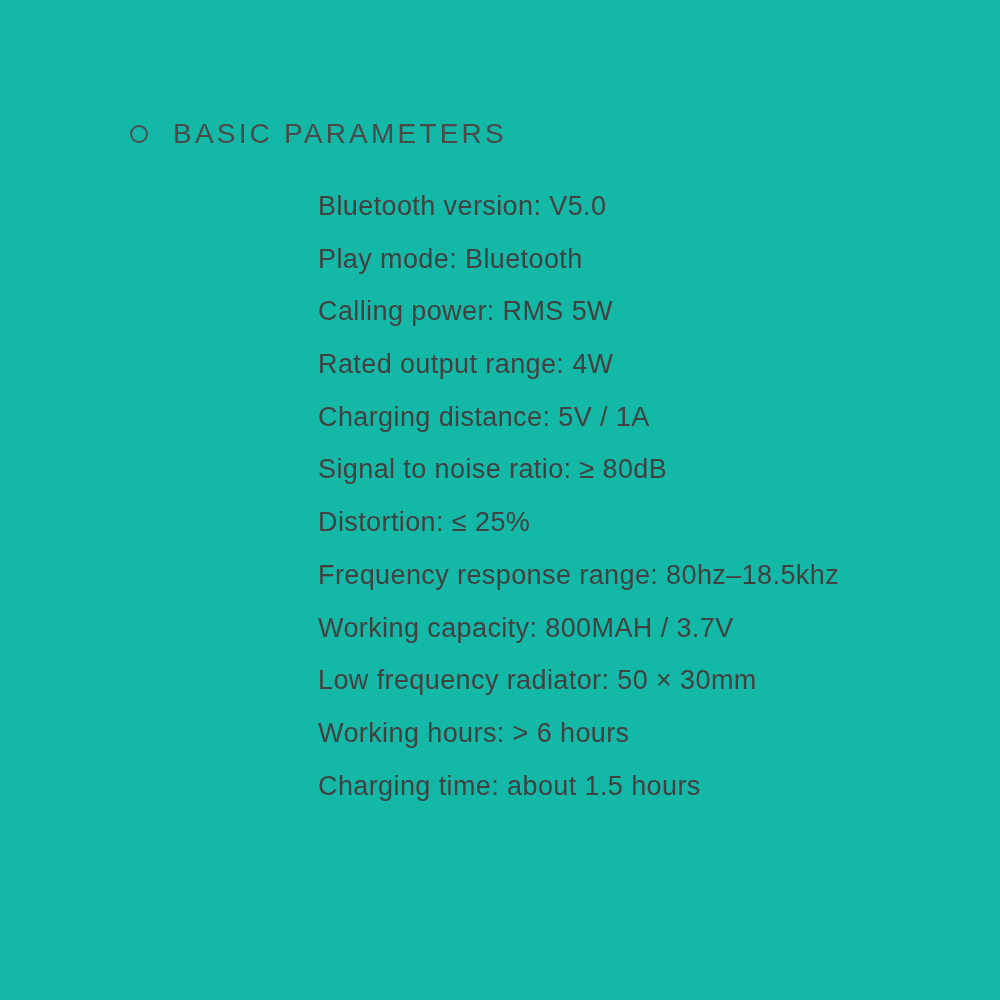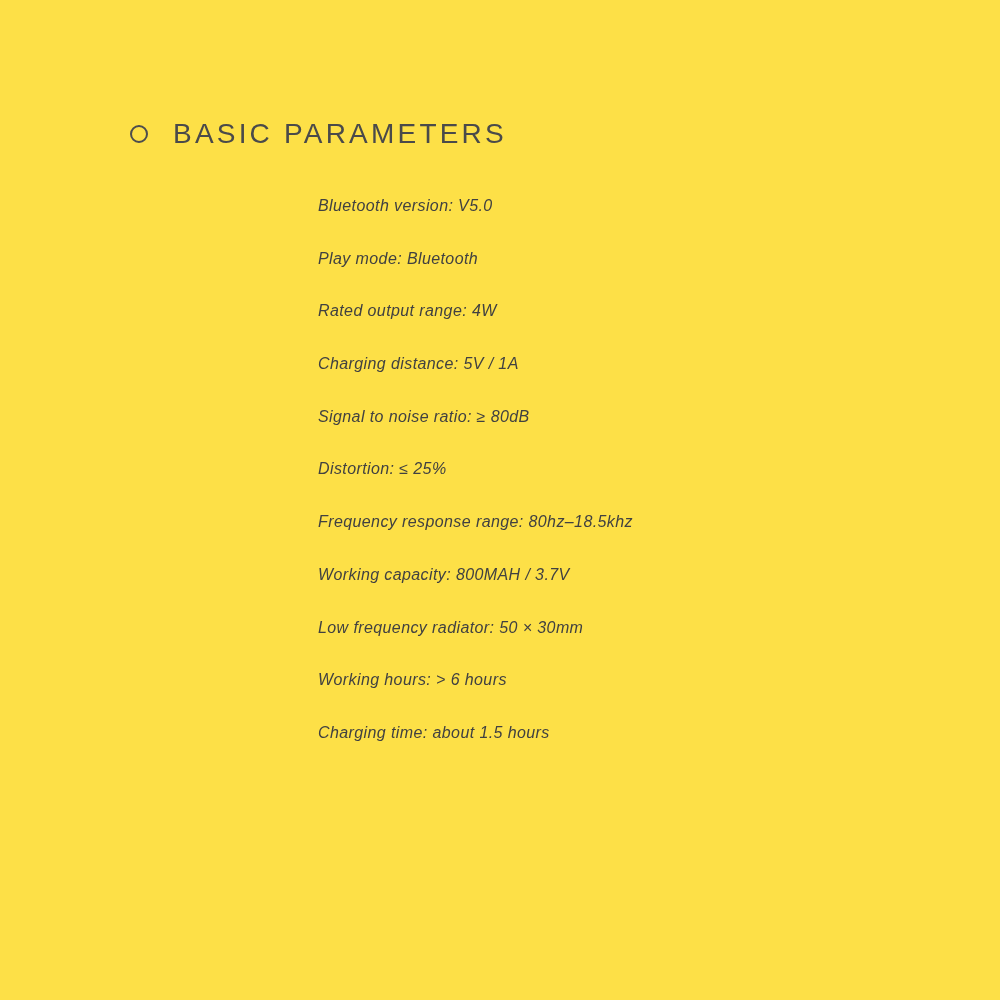--- a/index.html
+++ b/index.html
@@ -10,21 +10,21 @@
     width: 1000px;
     height: 1000px;
     background: #ffffff;
     font-family: "Liberation Sans", "DejaVu Sans", sans-serif;
     overflow: hidden;
     position: relative;
   }
   .spec-sheet {
     position: absolute;
     inset: 0;
-    background: #fde047;
+    background: #14b8a6;
   }
   .section-header {
     position: absolute;
     top: 118px;
     left: 130px;
     display: flex;
     align-items: center;
     gap: 25px;
   }
   .bullet-circle {
@@ -45,41 +45,41 @@
     position: absolute;
     top: 180px;
     left: 318px;
     margin: 0;
     padding: 0;
     list-style: none;
   }
   .spec-line {
     height: 52.7px;
     line-height: 52.7px;
-    font-size: 16px;
+    font-size: 27px;
     font-weight: 400;
     letter-spacing: 0.4px;
     color: #414141;
     white-space: nowrap;
-    font-style: italic;
   }
 </style>
 </head>
 <body>
 
 <div class="spec-sheet">
 
   <div class="section-header">
     <span class="bullet-circle"></span>
     <span class="section-title">BASIC PARAMETERS</span>
   </div>
 
   <ul class="spec-list">
     <li class="spec-line">Bluetooth version: V5.0</li>
     <li class="spec-line">Play mode: Bluetooth</li>
+    <li class="spec-line">Calling power: RMS 5W</li>
     <li class="spec-line">Rated output range: 4W</li>
     <li class="spec-line">Charging distance: 5V / 1A</li>
     <li class="spec-line">Signal to noise ratio: ≥ 80dB</li>
     <li class="spec-line">Distortion: ≤ 25%</li>
     <li class="spec-line">Frequency response range: 80hz–18.5khz</li>
     <li class="spec-line">Working capacity: 800MAH / 3.7V</li>
     <li class="spec-line">Low frequency radiator: 50 × 30mm</li>
     <li class="spec-line">Working hours: &gt; 6 hours</li>
     <li class="spec-line">Charging time: about 1.5 hours</li>
   </ul>

